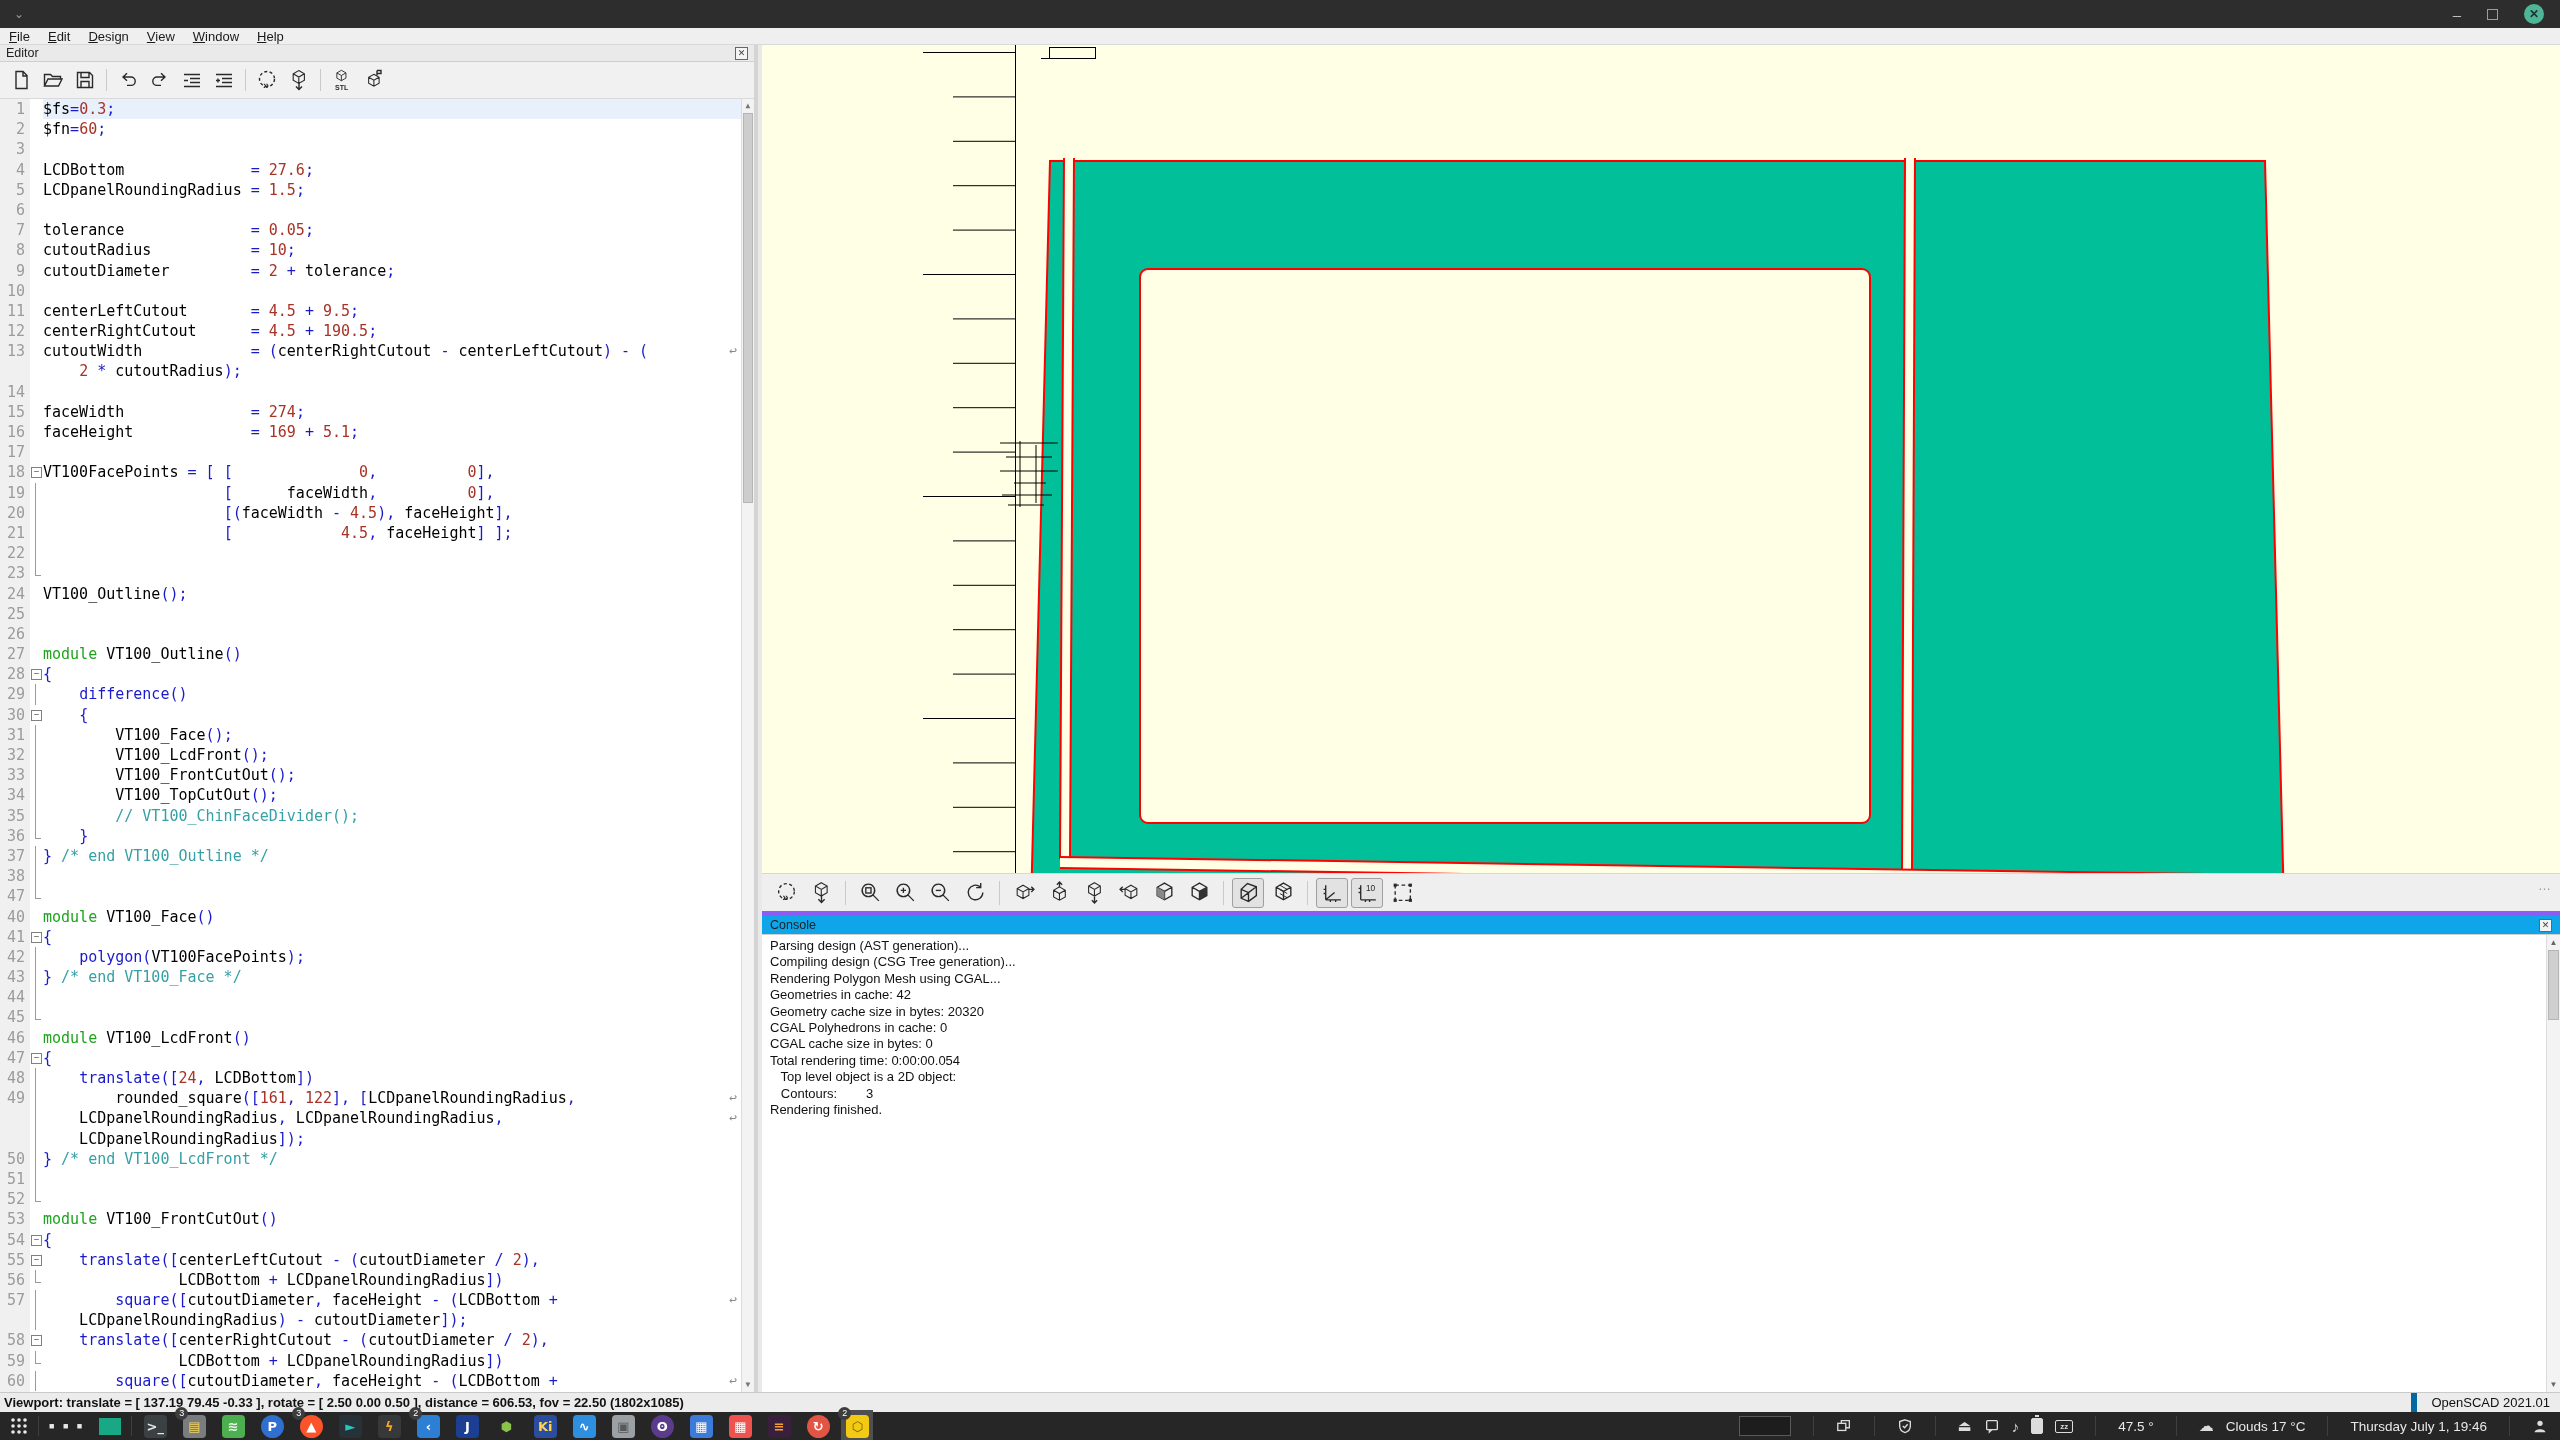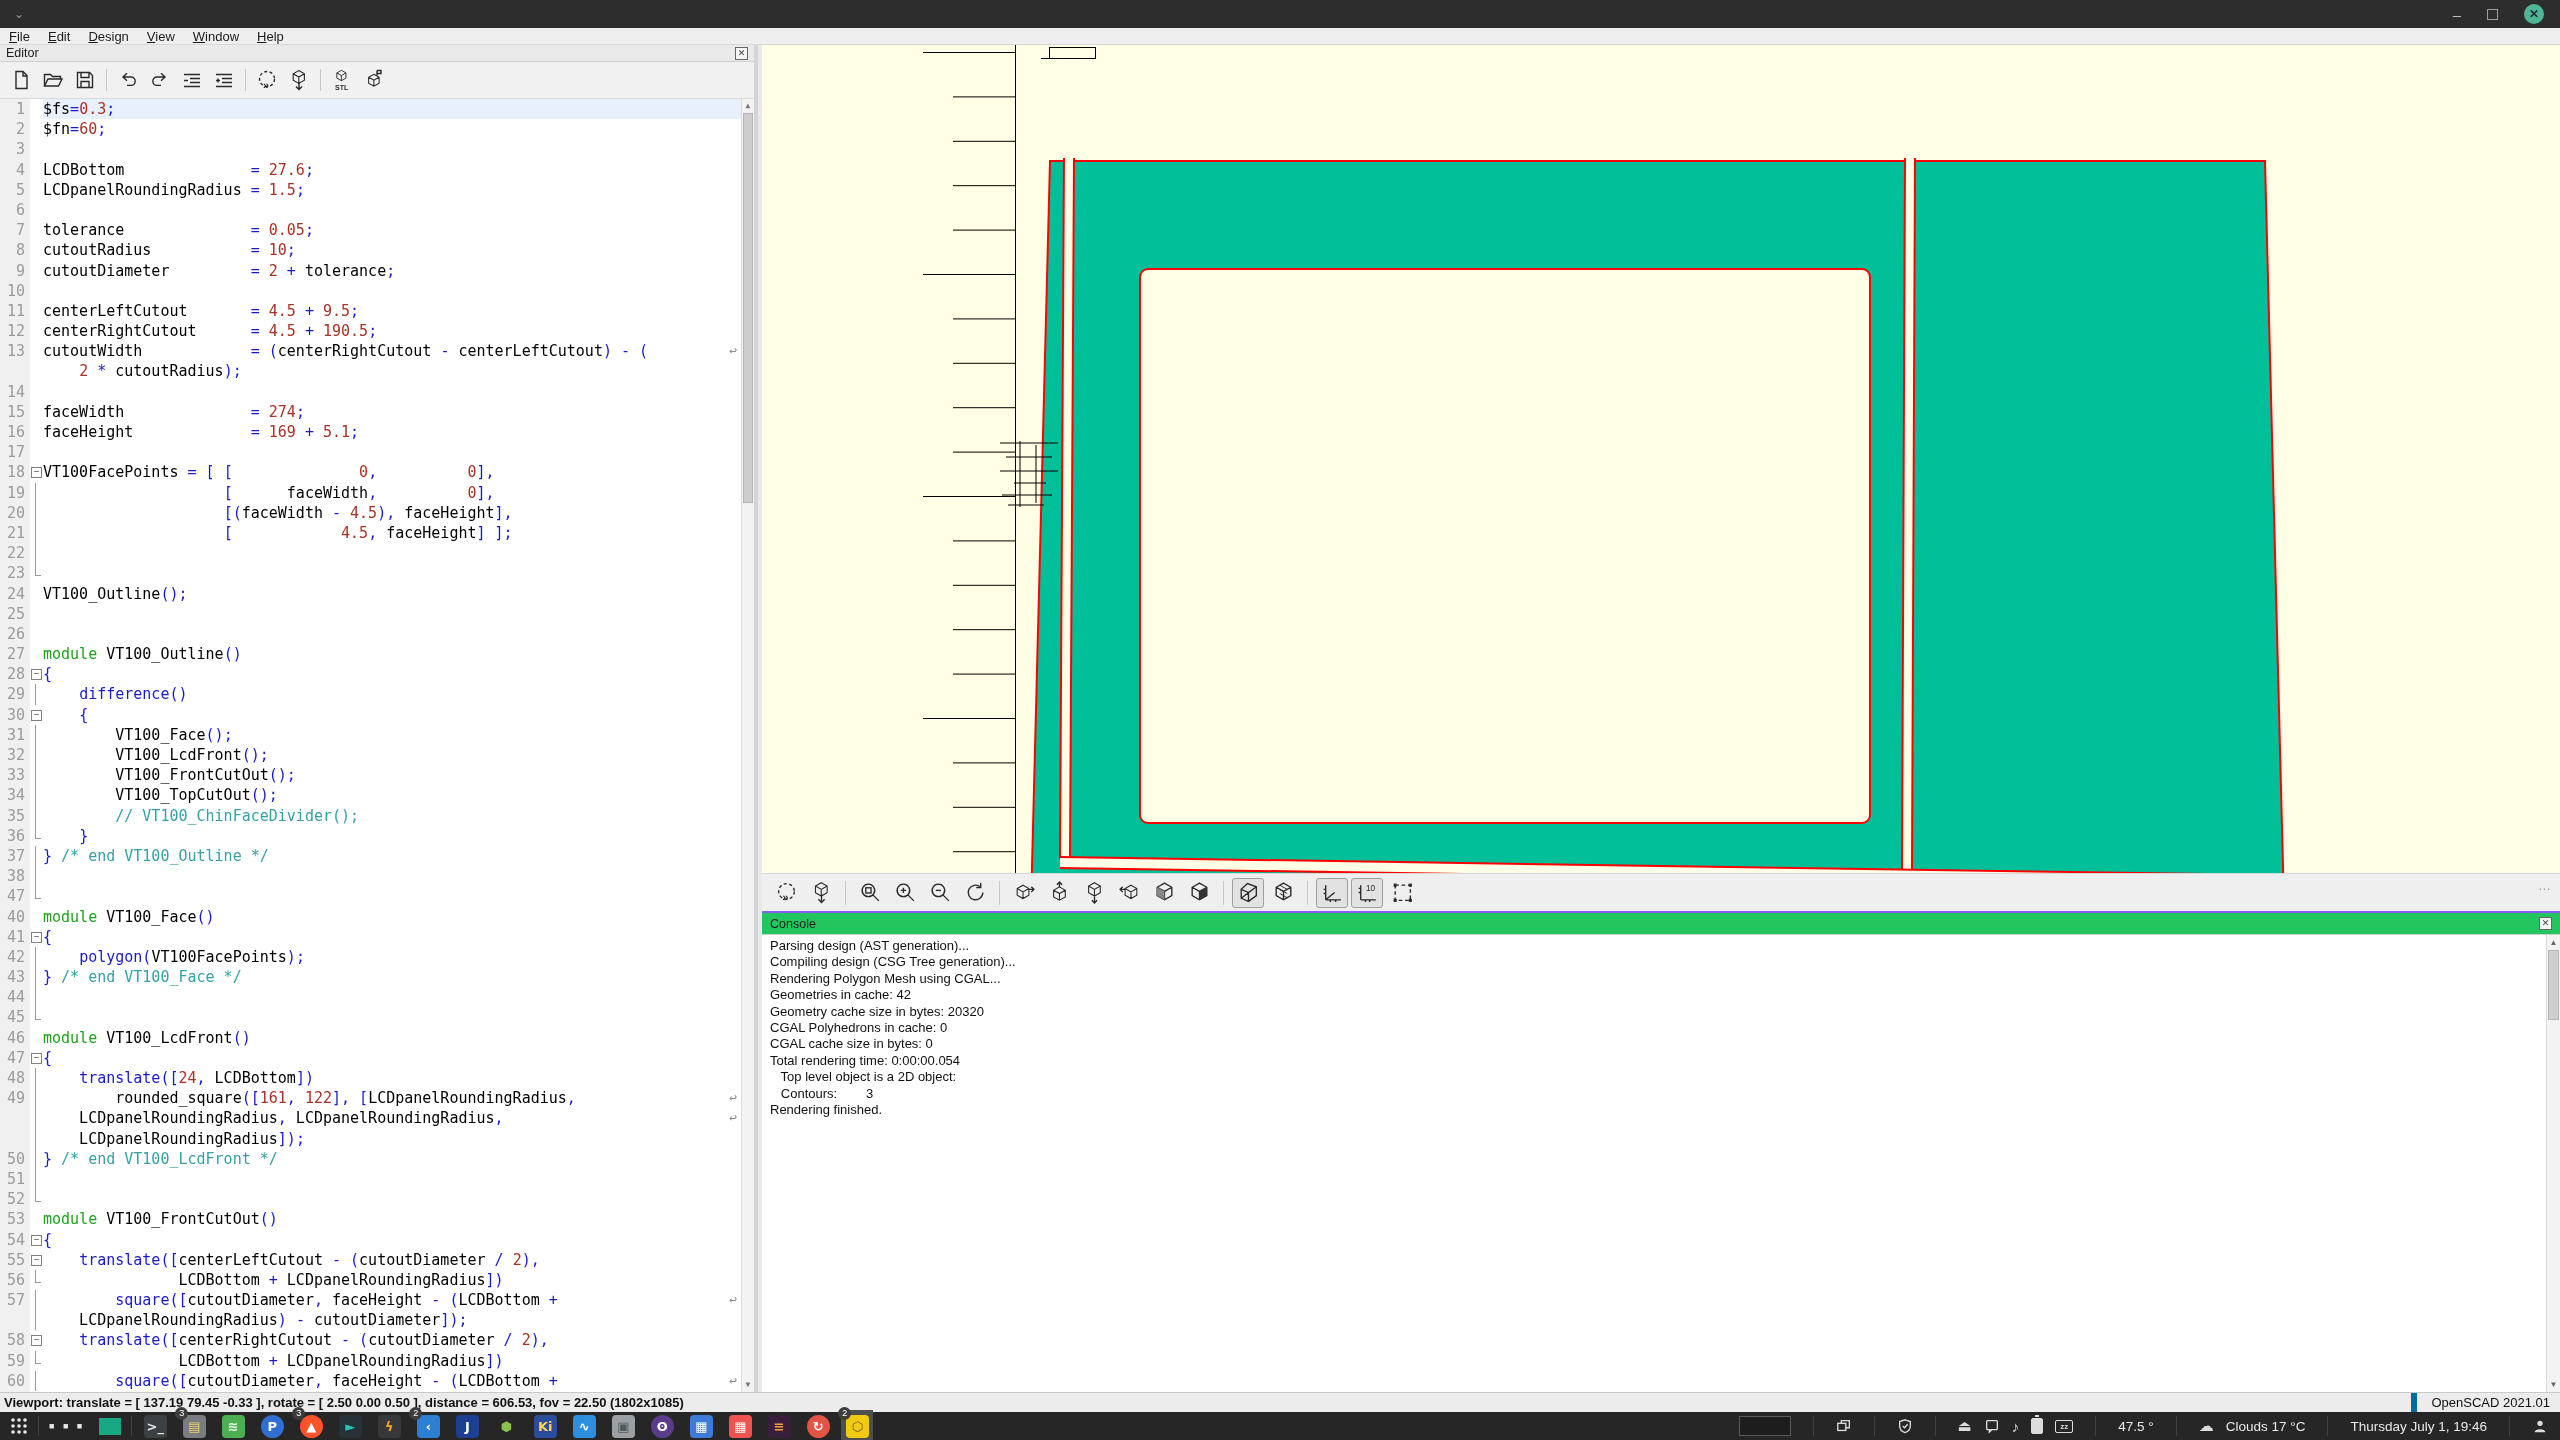--- a/index.html
+++ b/index.html
@@ -72,21 +72,21 @@
 
   .view-toolbar { height:38px; background:#efefef; border-top:1px solid #d8d8d8; display:flex;
                   align-items:center; padding-left:8px; gap:3px; flex:none; position:relative; }
   .vbtn { width:32px; height:30px; border:1px solid transparent; background:transparent; border-radius:3px;
           display:flex; align-items:center; justify-content:center; }
   .vbtn svg { width:23px; height:23px; stroke:#2a2a2a; fill:none; stroke-width:1.3; }
   .vbtn.pressed { background:#e2e2e2; border-color:#9f9f9f; }
   .vsep { width:1px; height:24px; background:#c9c9c9; margin:0 5px; }
   .vt-handle { position:absolute; right:8px; top:4px; color:#9a9a9a; font-size:13px; letter-spacing:1px; }
 
-  .console-header { height:24px; background:#22c55e; border-top:2px solid #8b5cf6; border-bottom:1px solid #cfcfcf;
+  .console-header { height:24px; background:#0ea5e9; border-top:5px solid #8b5cf6; border-bottom:1px solid #cfcfcf;
                     display:flex; align-items:center; font-size:12.5px; color:#222; padding:0 8px; flex:none; }
   .console { position:relative; flex:1; background:#fff; overflow:hidden; }
   .console-lines { padding:3px 8px; font-size:13px; line-height:16.4px; color:#111; white-space:pre; }
   .con-scroll { position:absolute; right:0; top:0; bottom:0; width:14px; background:#f3f3f3; border-left:1px solid #dcdcdc; }
   .con-scroll .arr { position:absolute; left:0; width:13px; height:13px; color:#666; font-size:8px; text-align:center; line-height:13px; }
   .con-thumb { position:absolute; left:1px; top:15px; width:11px; height:70px; background:#cfcfcf; border:1px solid #b5b5b5; }
 
   
   .statusbar { position:absolute; left:0; bottom:28px; width:100%; height:20px; background:#ececec;
                border-top:1px solid #c9c9c9; display:flex; align-items:center; font-size:13px; color:#111; }

